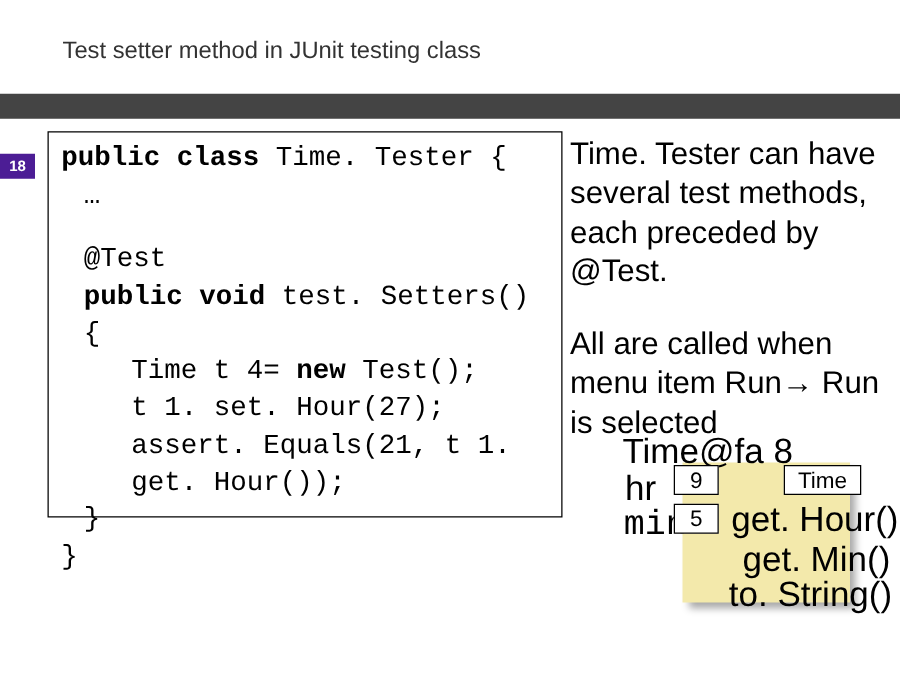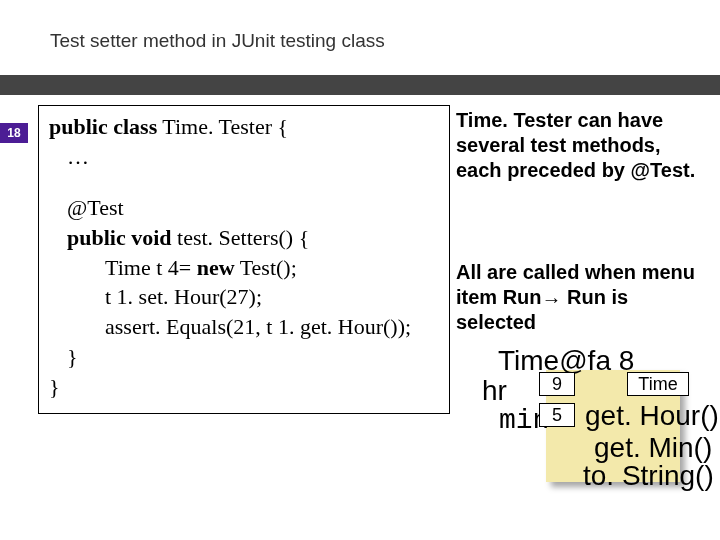--- a/index.html
+++ b/index.html
@@ -49,41 +49,40 @@
     margin-top: 48px;
   }
   .codebox {
     position: absolute;
     left: 38px;
     top: 105px;
     width: 390px;
     height: 295px;
     border: 1px solid #000;
     padding: 6px 10px 6px 10px;
-    font-family: Liberation Serif, serif;
+    font-family: Liberation Mono, monospace;
     font-size: 22px;
     line-height: 1.35;
   }
   .codebox .kw { font-weight: bold; }
   .codebox .indent1 { margin-left: 18px; }
   .codebox .indent2 { margin-left: 56px; }
   .right-text {
     position: absolute;
-    font-size: 20px;
+    font-size: 25px;
     line-height: 1.25;
-    font-weight: bold;
   }
   .rt1 { left: 456px; top: 108px; width: 250px; }
   .rt2 { left: 456px; top: 260px; width: 250px; }
   .obj-label {
     position: absolute;
     font-size: 28px;
   }
   .lab-time { left: 498px; top: 345px; }
-  .lab-hr { left: 482px; top: 375px; }
+  .lab-hr { left: 500px; top: 375px; }
   .lab-min { left: 499px; top: 405px; font-family: Liberation Mono, monospace; }
   .lab-sethour { left: 450px; top: 460px; }
   .lab-gethour { left: 585px; top: 400px; }
   .lab-getmin { left: 594px; top: 432px; }
   .lab-tostring { left: 583px; top: 460px; }
   .val-box {
     position: absolute;
     border: 1px solid #000;
     text-align: center;
     font-size: 18px;

